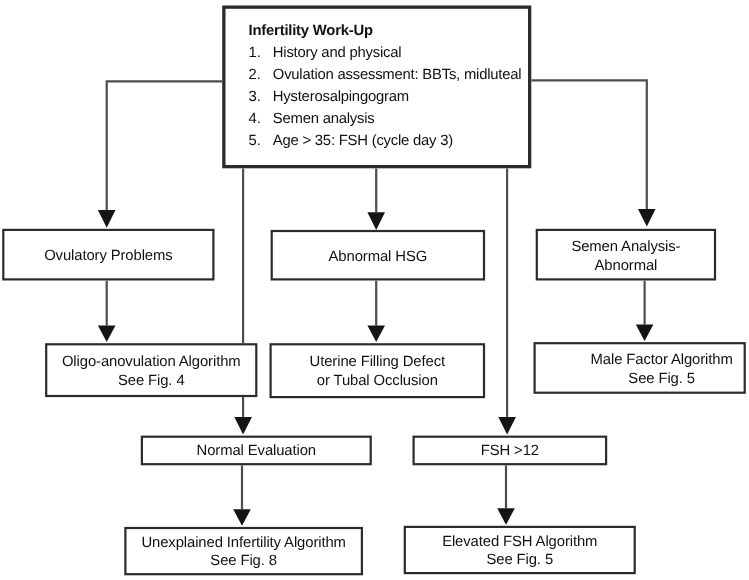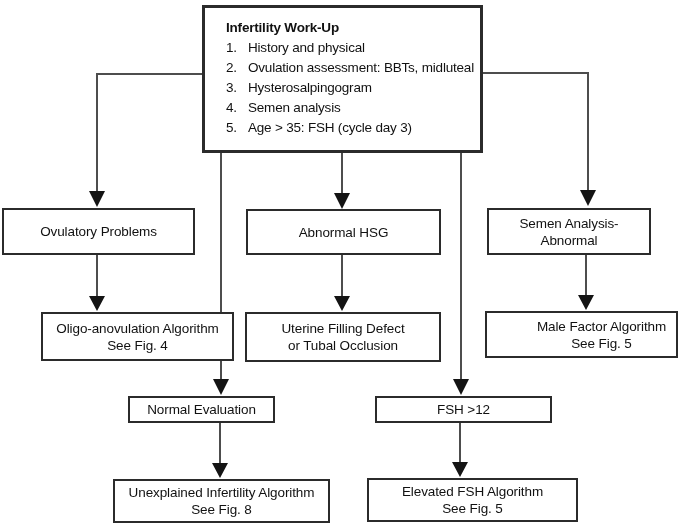--- a/index.html
+++ b/index.html
@@ -64,21 +64,21 @@
   .li-text { flex: 1 1 auto; }
   .li-cont { padding-left: 22px; }
 
   
   .n-ovulatory   { left: 2px;   top: 208px; width: 193px; height: 47px; }
   .n-hsg         { left: 246px; top: 209px; width: 195px; height: 46px; }
   .n-semen       { left: 487px; top: 208px; width: 164px; height: 47px; }
   .n-oligo       { left: 1px;   top: 312px; width: 193px; height: 49px; margin-left: 40px; }
   .n-uterine     { left: 245px; top: 312px; width: 196px; height: 50px; }
   .n-male        { left: 485px; top: 311px; width: 193px; height: 47px; padding-left: 44px; }
-  .n-normal      { left: 128px; top: 396px; width: 147px; height: 27px; }
+  .n-normal      { left: 128px; top: 396px; width: 210px; height: 27px; }
   .n-fsh12       { left: 375px; top: 396px; width: 177px; height: 27px; }
   .n-unexplained { left: 113px; top: 479px; width: 217px; height: 44px; text-align: right; }
   .n-elevated    { left: 367px; top: 478px; width: 211px; height: 44px; align-items: center; }
 </style>
 </head>
 <body>
 
 <div class="canvas">
 
   <svg class="wires" viewBox="0 0 681 527" aria-hidden="true">

